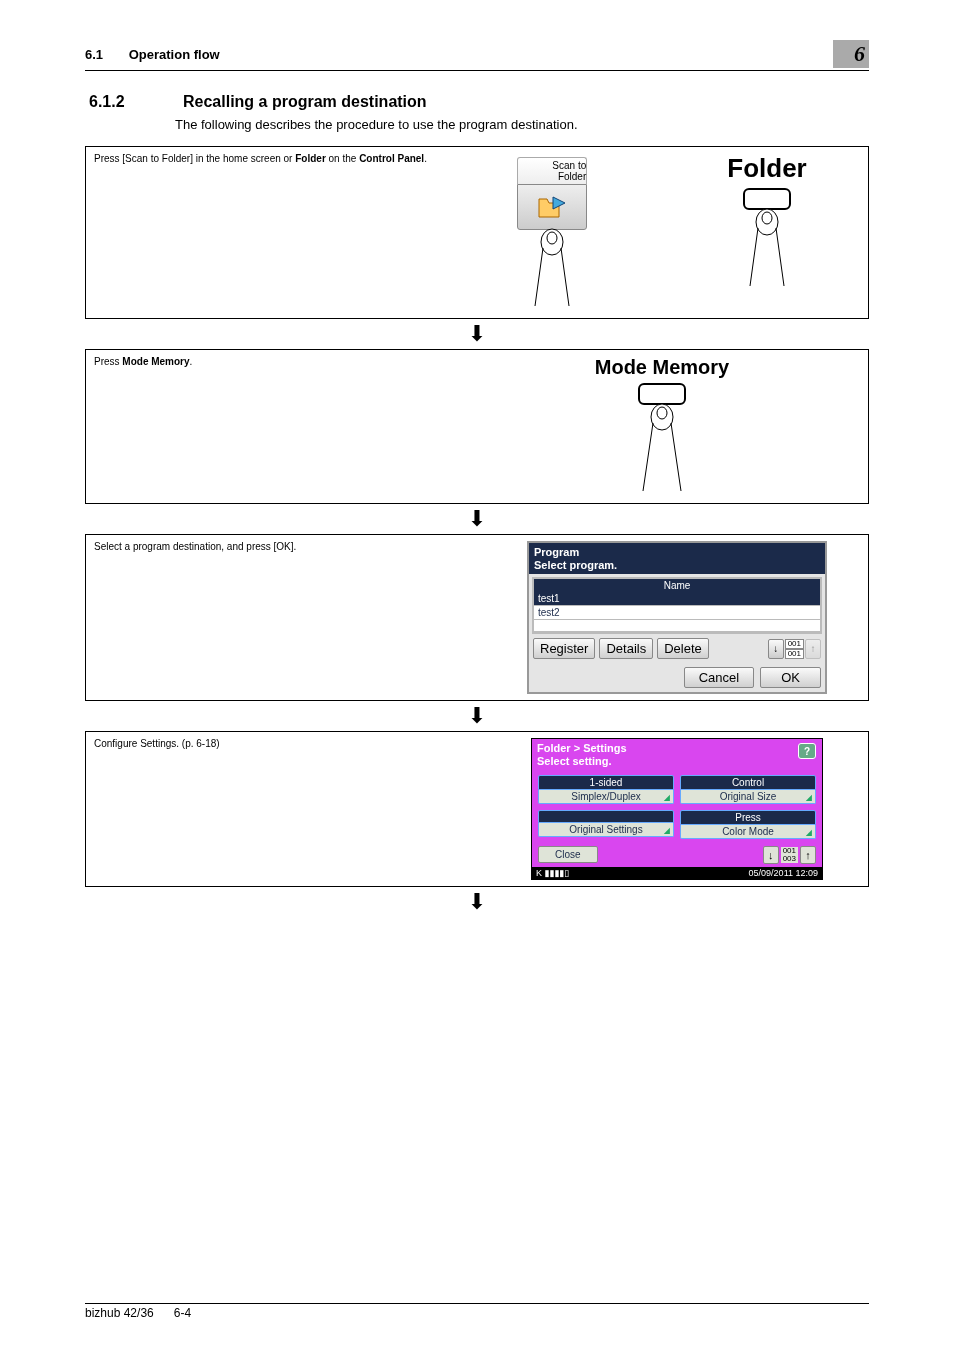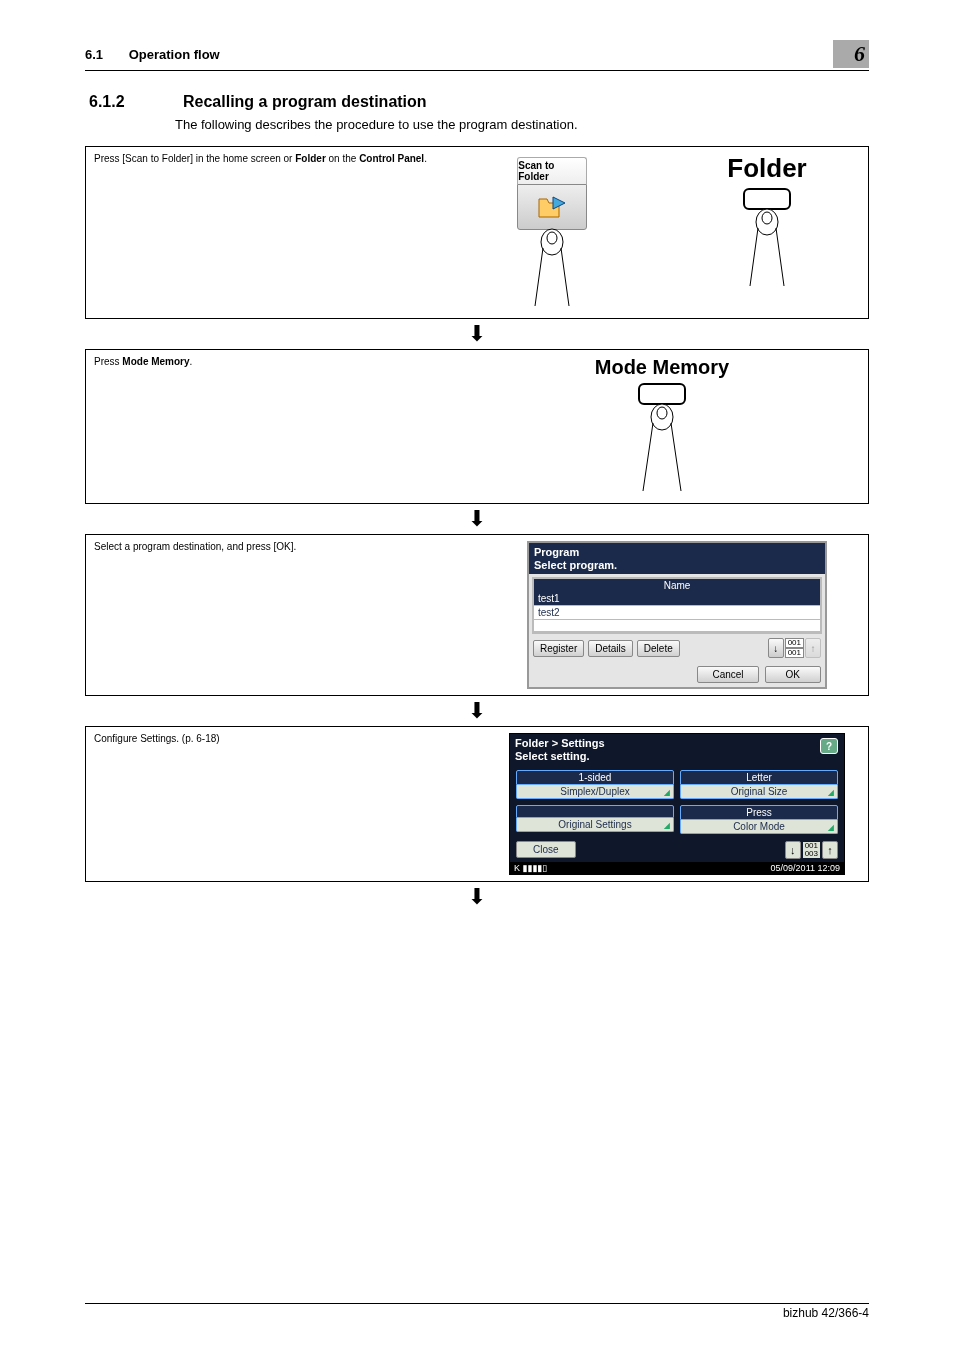--- a/index.html
+++ b/index.html
@@ -21,56 +21,56 @@
   .h2no { font-weight: bold; font-size: 16px; width: 90px; padding-left: 4px;}
   .h2txt { font-weight: bold; font-size: 16px; margin-left: 8px; }
   .intro { font-size: 13px; margin-left: 90px; margin-bottom: 14px; }
   .stepbox { border: 1px solid #000; margin-bottom: 0; display: flex; min-height: 90px; }
   .stepbox .txtcol { width: 370px; padding: 6px 8px; font-size: 10px; }
   .stepbox .txtcol.narrow { width: 400px; }
   .stepbox .imgcol { flex: 1; display:flex; align-items:flex-start; justify-content:center; padding-top:6px; padding-bottom:6px;}
   .downarrow { text-align:center; font-size:22px; line-height:1; padding:4px 0;}
   
   .scanbtn { width:70px; margin-top:4px; }
-  .scanbtn .label { font-size:10px; text-align:left; border:1px solid #aaa; border-bottom:none; border-radius:3px 3px 0 0; background:linear-gradient(#fff,#eee); padding:2px 0;font-weight:bold;}
+  .scanbtn .label { font-size:10px; text-align:right; border:1px solid #aaa; border-bottom:none; border-radius:3px 3px 0 0; background:linear-gradient(#fff,#eee); padding:2px 0;}
   .scanbtn .iconarea { border:1px solid #888; border-radius:0 0 3px 3px; height:46px; background:linear-gradient(#eee,#ccc); display:flex; align-items:center; justify-content:center;}
   .finger { margin-top:-2px; }
   .folderlabel { font-family: Arial; font-weight:bold; font-size:26px; }
   .physbtn { width:48px; height:22px; border:2px solid #000; border-radius:6px; margin:4px auto 0;}
   .mmlabel { font-weight:bold; font-size:20px; text-align:center; }
   
   .lcd { width:300px; background:#e5e5e5; border:2px solid #999; font-size:11px; }
   .lcd .hdr { background:#1b2a4a; color:#fff; padding:3px 5px; font-weight:bold; font-size:11px; line-height:1.15;}
   .lcd .namehdr { background:#1b2a4a; color:#fff; text-align:center; font-size:10px; border:2px solid #bbb; border-bottom:none; margin:3px 3px 0; padding:1px;}
   .lcd .list { margin:0 3px; border:2px solid #bbb; border-top:none; background:#fff; }
   .lcd .list .row { border-bottom:1px solid #bbb; padding:1px 4px; font-size:10px; color:#1b2a4a;}
   .lcd .list .row.sel { background:#1b2a4a; color:#fff;}
   .lcd .list .empty { height:12px; border-bottom:1px solid #bbb;}
   .lcd .btnrow { display:flex; gap:4px; padding:4px; align-items:center;}
-  .lcd .sbtn { border:1px solid #888; background:linear-gradient(#fafafa,#d0d0d0); font-size:10px; padding:2px 6px; border-radius:2px;}
+  .lcd .sbtn { border:1px solid #888; background:linear-gradient(#fafafa,#d0d0d0); font-size:13px; padding:2px 6px; border-radius:2px;}
   .lcd .pager { margin-left:auto; display:flex; align-items:center; gap:1px;}
   .lcd .pgnum { font-size:8px; border:1px solid #888; background:#fff; padding:0 2px; line-height:1;}
   .lcd .arrowbtn { width:16px; height:20px; border:1px solid #888; background:linear-gradient(#fafafa,#ccc); font-size:10px; display:flex;align-items:center;justify-content:center; border-radius:2px;}
   .lcd .footer { display:flex; justify-content:flex-end; gap:6px; padding:4px;}
   
-  .lcd2 { width:336px; background:#0f172a; border:1px solid #000; font-size:10px; color:#fff; position:relative;}
+  .lcd2 { width:292px; background:#d946ef; border:1px solid #000; font-size:10px; color:#fff; position:relative;}
   .lcd2 .hdr { padding:3px 5px; font-weight:bold; font-size:11px; line-height:1.15;}
   .lcd2 .help { position:absolute; top:4px; right:6px; width:18px; height:16px; background:#6a8; border:1px solid #fff; border-radius:3px; display:flex; align-items:center; justify-content:center; font-weight:bold; color:#fff;}
   .lcd2 .grid { display:grid; grid-template-columns:1fr 1fr; gap:6px; padding:4px 6px;}
   .cell {}
   .cell .val { background:#1b2a4a; border:1px solid #6af; color:#fff; text-align:center; font-size:10px; padding:1px; border-radius:2px 2px 0 0;}
   .cell .lbl { background:#dfe4d8; color:#1b2a4a; text-align:center; font-size:10px; padding:1px; border:1px solid #6af; border-top:none; border-radius:0 0 2px 2px; position:relative;}
   .cell .lbl .tri { position:absolute; right:3px; bottom:1px; font-size:8px; color:#2a6;}
   .lcd2 .footer { display:flex; align-items:center; padding:3px 6px; gap:4px;}
   .lcd2 .close { background:#dfe4d8; color:#1b2a4a; border:1px solid #888; border-radius:2px; padding:2px 16px; font-size:10px;}
   .lcd2 .pg { margin-left:auto; display:flex; align-items:center; gap:2px;}
   .lcd2 .pg .a { width:16px;height:18px;background:#dfe4d8;color:#000;border:1px solid #888;display:flex;align-items:center;justify-content:center;font-size:11px;border-radius:2px;}
   .lcd2 .pg .n { font-size:8px; background:#dfe4d8; color:#000; padding:0 2px; line-height:1;}
   .lcd2 .status { background:#000; color:#fff; font-size:9px; display:flex; justify-content:space-between; padding:1px 4px;}
-  .pagefoot { position:absolute; bottom:30px; left:85px; right:85px; border-top:1px solid #000; padding-top:2px; font-size:12px; display:flex; justify-content:flex-end;}
+  .pagefoot { position:absolute; bottom:30px; left:85px; right:85px; border-top:1px solid #000; padding-top:2px; font-size:12px; display:flex; justify-content:flex-start;gap:20px;}
 </style>
 </head>
 <body>
 
 <div class="topbar">
   <div class="topleft">
     <span class="secno">6.1</span>
     <span>Operation flow</span>
   </div>
   <div class="chapterbox">
@@ -176,21 +176,21 @@
   <div class="imgcol">
     <div class="lcd2">
       <div class="hdr"><span>Folder &gt; Settings</span><br><span>Select setting.</span></div>
       <div class="help">?</div>
       <div class="grid">
         <div class="cell">
           <div class="val">1-sided</div>
           <div class="lbl"><span>Simplex/Duplex</span><span class="tri">◢</span></div>
         </div>
         <div class="cell">
-          <div class="val">Letter</div>
+          <div class="val">Control</div>
           <div class="lbl"><span>Original Size</span><span class="tri">◢</span></div>
         </div>
         <div class="cell">
           <div class="val" style="min-height:13px;"></div>
           <div class="lbl"><span>Original Settings</span><span class="tri">◢</span></div>
         </div>
         <div class="cell">
           <div class="val">Press</div>
           <div class="lbl"><span>Color Mode</span><span class="tri">◢</span></div>
         </div>

